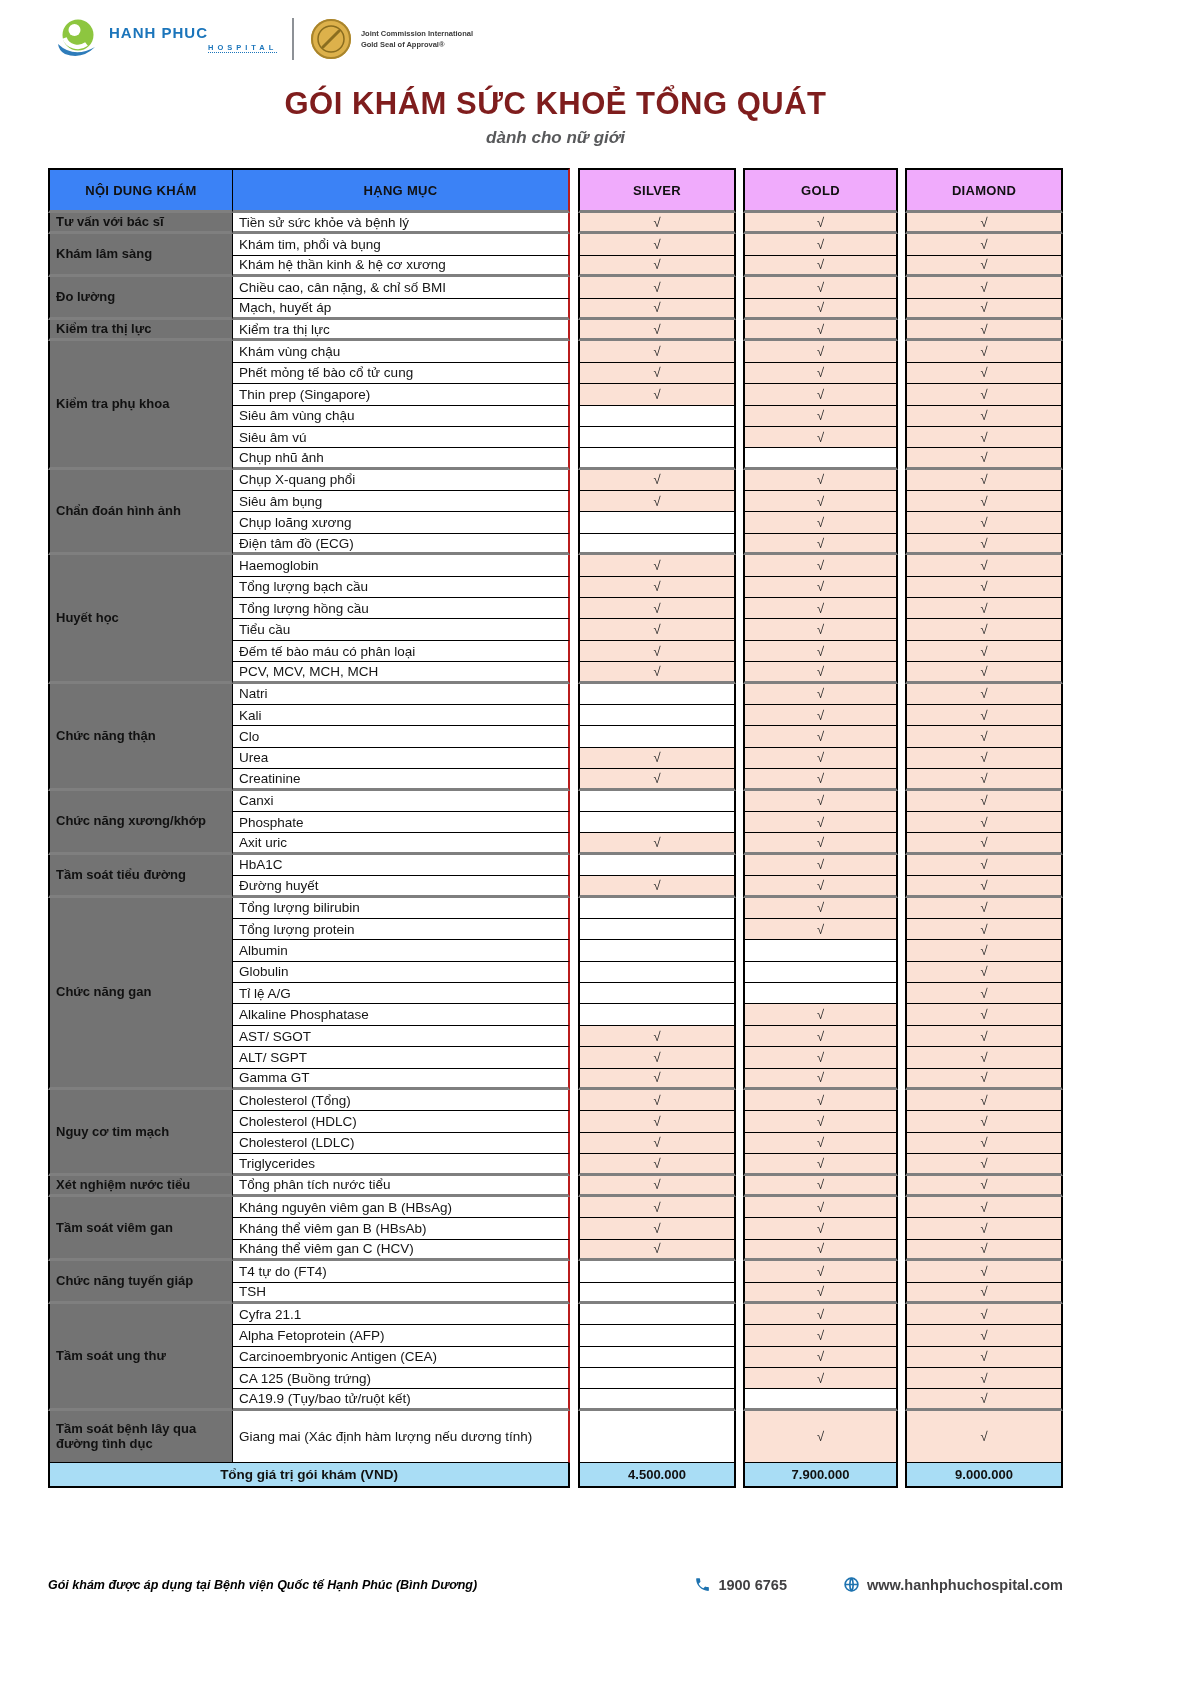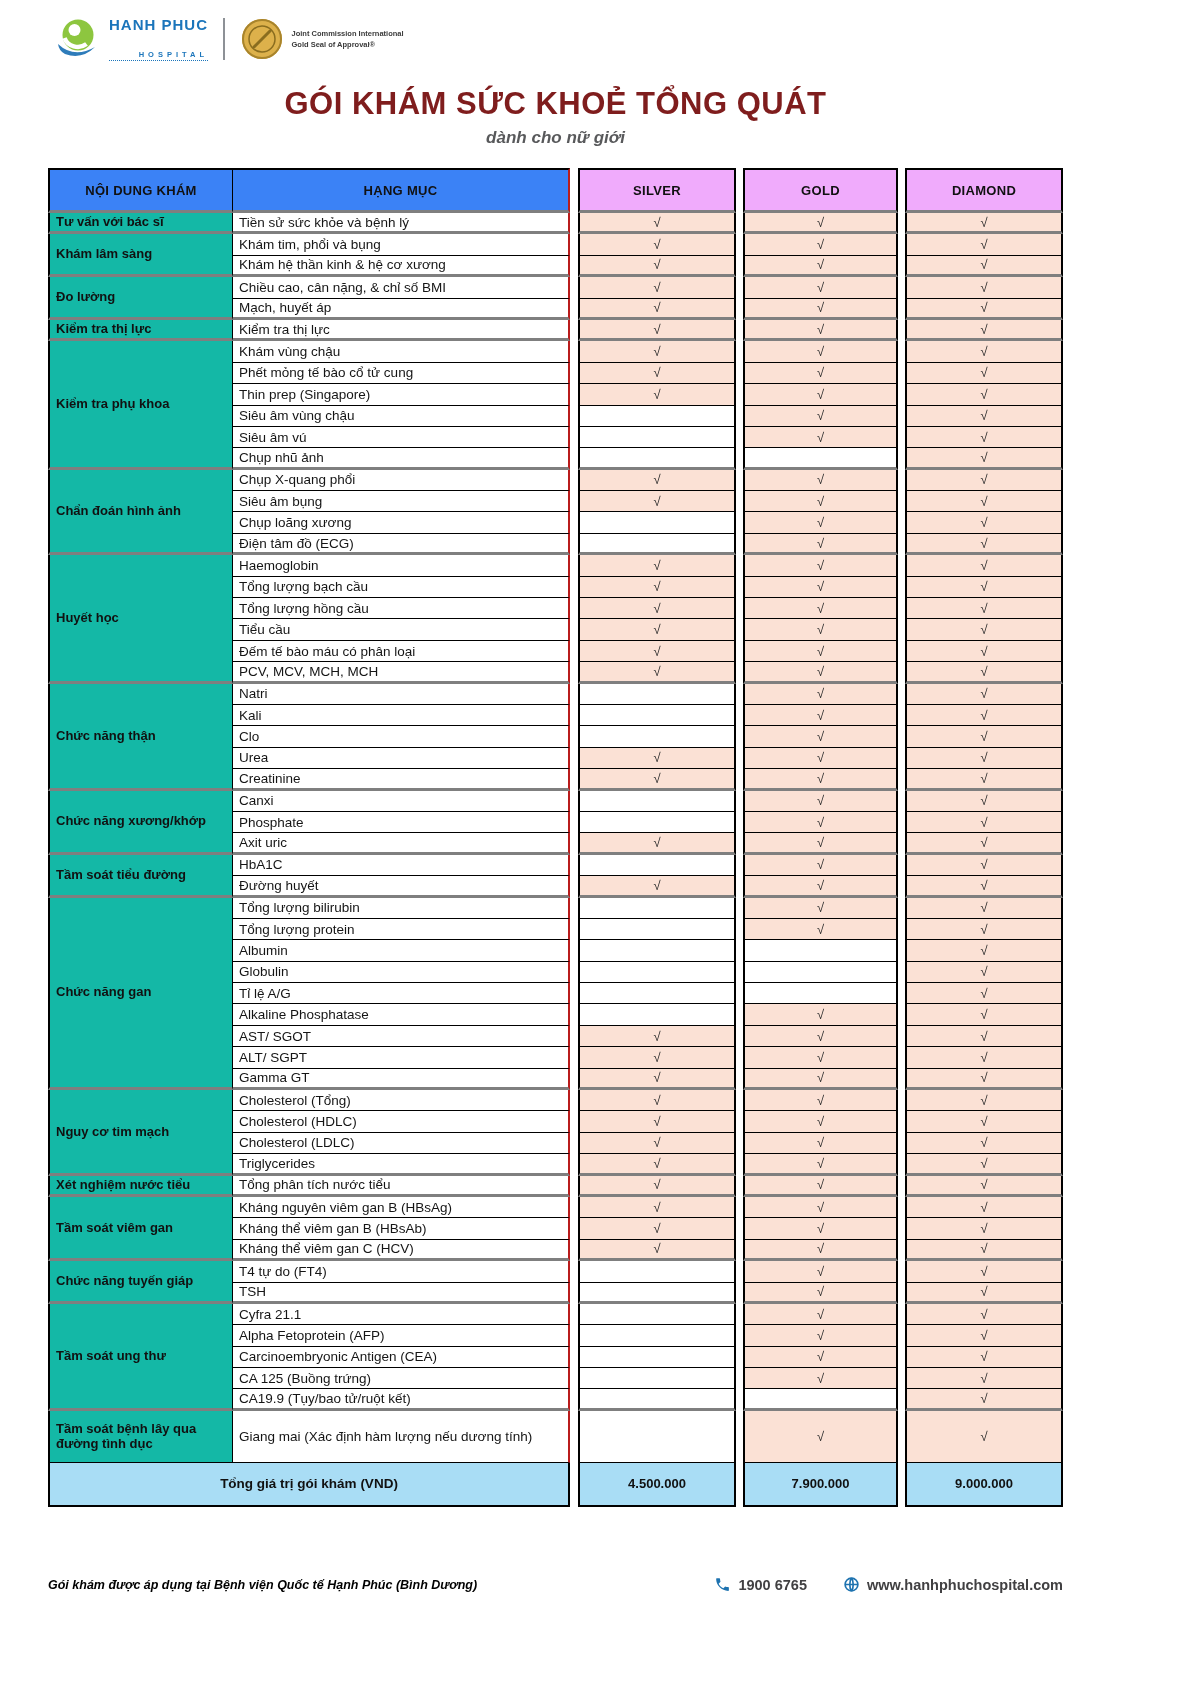--- a/index.html
+++ b/index.html
@@ -3,21 +3,21 @@
 <meta charset="utf-8">
 <style>
   html,body{margin:0;padding:0;}
   body{
     width:1191px;height:1685px;background:#ffffff;position:relative;
     font-family:"Liberation Sans","DejaVu Sans",sans-serif;color:#111;
   }
   
   .logos{position:absolute;left:55px;top:17px;display:flex;align-items:center;gap:15px;}
   .hp{display:flex;align-items:center;gap:8px;}
-  .hp-text{display:flex;flex-direction:column;line-height:1;text-align:right;}
+  .hp-text{display:flex;flex-direction:row;line-height:1;text-align:right;}
   .hp-name{color:#1b75bb;font-weight:bold;font-size:15px;letter-spacing:1px;}
   .hp-sub{color:#1b75bb;font-weight:bold;font-size:7.5px;letter-spacing:4px;margin-top:19px;border-bottom:1px dotted #1b75bb;padding-bottom:1px;}
   .divider{width:1.5px;height:42px;background:#8d9196;}
   .jci{display:flex;align-items:center;gap:8px;}
   .jci-text{display:flex;flex-direction:column;font-size:7.5px;font-weight:bold;color:#3a3a3a;line-height:1.5;}
   
   .title{position:absolute;left:48px;top:86px;width:1015px;text-align:center;
          color:#7f1d1d;font-weight:800;font-size:31px;letter-spacing:.5px;}
   .subtitle{position:absolute;left:48px;top:128px;width:1015px;text-align:center;
          color:#58595b;font-style:italic;font-weight:bold;font-size:17px;}
@@ -29,34 +29,34 @@
      border-top:2px solid #000;border-bottom:3px solid #7f7f7f;letter-spacing:.3px;color:#111;}
   .h.col-p{background:#f0abfc;}
   .col-g{border-left:2px solid #000;}
   .col-i{border-left:1px solid #000;border-right:2px solid #b91c1c;}
   .col-p{border-left:2px solid #000;border-right:2px solid #000;}
   .sp{border:none;background:#fff;padding:0;}
   .bn{border-bottom:1px solid #000;}
   .ge{border-bottom:3px solid #7f7f7f;}
   .be{border-bottom:1px solid #000;}
   .icell{font-size:13.5px;height:21.4px;text-align:left;color:#151515;margin-left:16px;}
-  .gcell{font-size:13px;font-weight:bold;text-align:left;color:#111;white-space:normal;line-height:1.2;background:#14b8a6;}
+  .gcell{font-size:13px;font-weight:bold;text-align:left;color:#111;white-space:normal;line-height:1.2;background:#737373;}
   .pcell{height:21.4px;text-align:center;font-size:13px;color:#2b2b2b;background:#fff;}
   .pcell.chk{background:#fbe1d5;}
   .tall .icell,.tall .pcell,.tall .sp{height:52px;}
-  .price td{height:44px;}
+  .price td{height:25px;}
   .plabel,.pval{background:#a9ddf5;border-left:2px solid #000;border-right:2px solid #000;
      border-bottom:2px solid #000;font-weight:bold;text-align:center;}
   .plabel{font-size:13.5px;}
   .pval{font-size:13px;}
   
   .footer{position:absolute;left:48px;top:1576px;width:1015px;display:flex;
           justify-content:space-between;align-items:center;}
   .note{font-style:italic;font-weight:bold;font-size:12.5px;color:#000;}
-  .contacts{display:flex;align-items:center;gap:36px;}
+  .contacts{display:flex;align-items:center;gap:56px;}
   .contact{display:flex;align-items:center;gap:7px;font-weight:bold;font-size:14.5px;color:#414042;}
 </style>
 </head>
 <body>
 
 <div class="logos">
   <div class="hp">
     <svg width="46" height="44" viewBox="0 0 46 44">
       <circle cx="23" cy="18" r="15.5" fill="#8dc63f"></circle>
       <circle cx="19.5" cy="13" r="6" fill="#ffffff"></circle>

